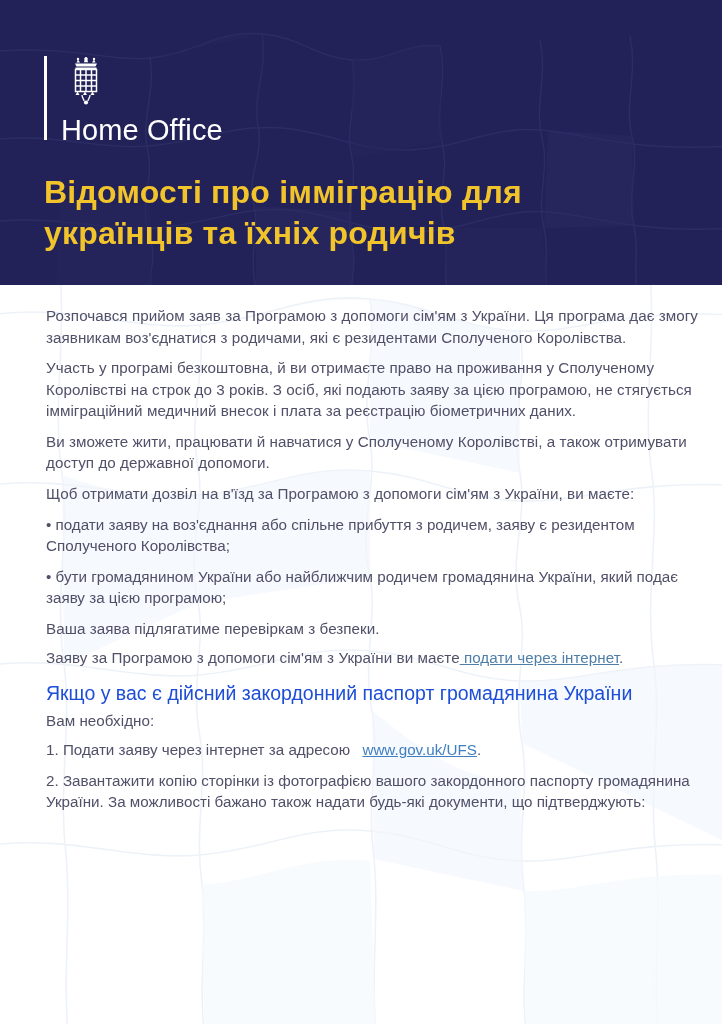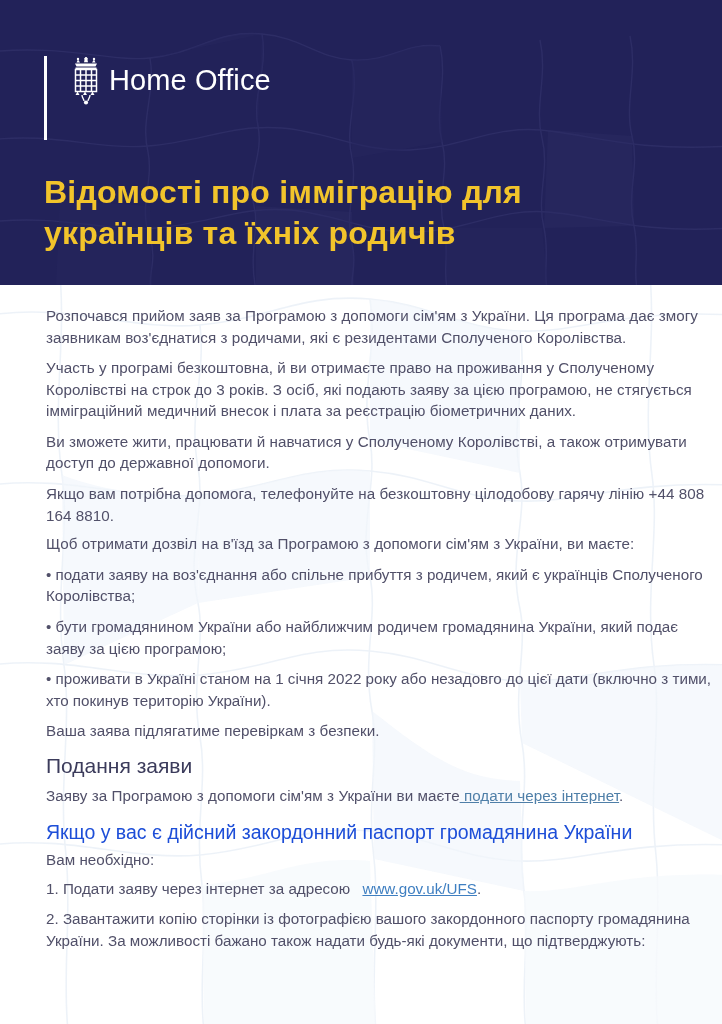--- a/index.html
+++ b/index.html
@@ -28,21 +28,21 @@
   .brand {
     position:absolute;
     left:44px; top:56px;
     display:flex; align-items:flex-start;
   }
   .brand-rule {
     width:3px; height:84px;
     background:#ffffff;
     margin-right:14px;
   }
-  .brand-stack { display:flex; flex-direction:row; }
+  .brand-stack { display:flex; flex-direction:column; }
   .crest { width:46px; height:50px; display:block; margin-left:2px; }
   .brand-word {
     color:#ffffff;
     font-size:29px;
     letter-spacing:.1px;
     line-height:1;
     margin-top:10px;
     white-space:nowrap;
   }
 
@@ -243,29 +243,26 @@
         <path d="M524,606 C580,608 620,586 732,590 L732,745 L526,745 Z"></path>
       </g>
     </svg>
   </div>
 
   <div class="content">
 
     <p class="para">Розпочався прийом заяв за Програмою з допомоги сім'ям з України. Ця програма дає змогу заявникам воз'єднатися з родичами, які є резидентами Сполученого Королівства.</p>
     <p class="para">Участь у програмі безкоштовна, й ви отримаєте право на проживання у Сполученому Королівстві на строк до 3 років. З осіб, які подають заяву за цією програмою, не стягується імміграційний медичний внесок і плата за реєстрацію біометричних даних.</p>
     <p class="para">Ви зможете жити, працювати й навчатися у Сполученому Королівстві, а також отримувати доступ до державної допомоги.</p>
-    <p class="para tight">Якщо вам потрібна допомога, телефонуйте на безкоштовну цілодобову гарячу лінію +44 808 164 8810.</p>
 
     <p class="para">Щоб отримати дозвіл на в'їзд за Програмою з допомоги сім'ям з України, ви маєте:</p>
-    <p class="bullet">• подати заяву на воз'єднання або спільне прибуття з родичем, який є українців Сполученого Королівства;</p>
+    <p class="bullet">• подати заяву на воз'єднання або спільне прибуття з родичем, заяву є резидентом Сполученого Королівства;</p>
     <p class="bullet">• бути громадянином України або найближчим родичем громадянина України, який подає заяву за цією програмою;</p>
-    <p class="bullet">• проживати в Україні станом на 1 січня 2022 року або незадовго до цієї дати (включно з тими, хто покинув територію України).</p>
     <p class="para tight">Ваша заява підлягатиме перевіркам з безпеки.</p>
 
-    <h2 class="sec">Подання заяви</h2>
     <p class="para tight"><span>Заяву за Програмою з допомоги сім'ям з України ви маєте</span><a class="link-dark" href="#"> подати через інтернет</a><span>.</span></p>
 
     <h2 class="sec-big">Якщо у вас є дійсний закордонний паспорт громадянина України</h2>
     <p class="para tight">Вам необхідно:</p>
     <p class="numitem"><span>1. Подати заяву через інтернет за адресою </span><a class="link" href="#">www.gov.uk/UFS</a><span>.</span></p>
     <p class="numitem">2. Завантажити копію сторінки із фотографією вашого закордонного паспорту громадянина України. За можливості бажано також надати будь-які документи, що підтверджують:</p>
 
   </div>
 </div>
 

